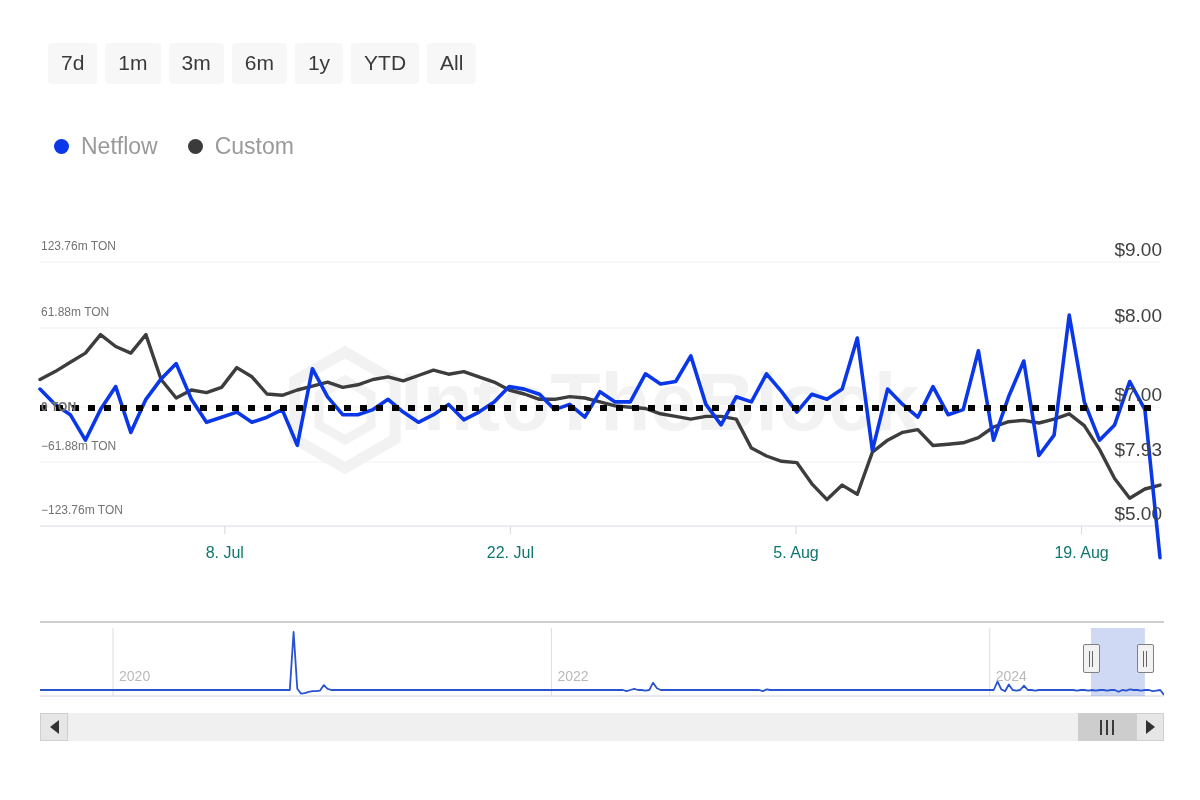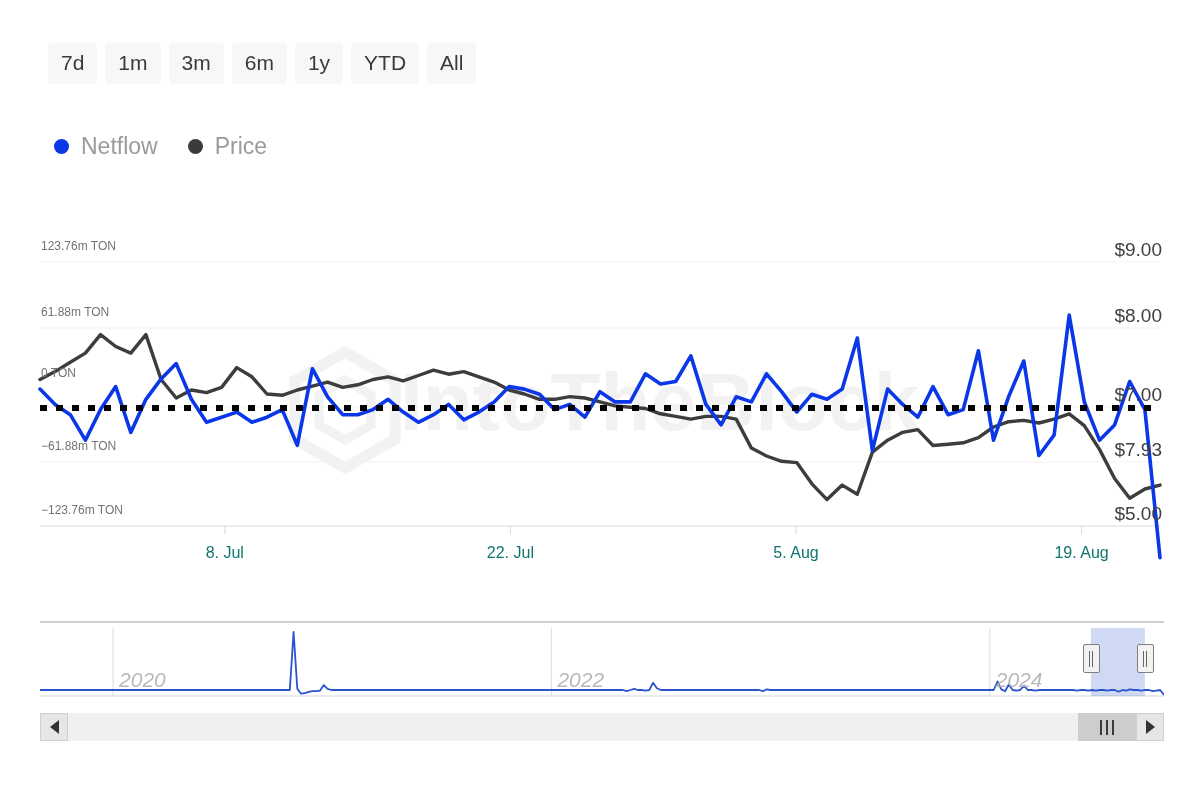--- a/index.html
+++ b/index.html
@@ -68,25 +68,24 @@
     white-space: nowrap;
     transform: translateX(-50%);
     font-family: Liberation Sans, sans-serif;
   }
 
   
   #navigator { position: absolute; left: 40px; top: 618px; width: 1124px; height: 95px; }
   #nav-svg { position: absolute; left: 0; top: 0; }
   .nav-year {
     position: absolute;
-    font-size: 21px;
+    font-size: 14px;
     color: #b9b9b9;
     font-family: "Liberation Sans", sans-serif;
     white-space: nowrap;
-    font-style: italic;
   }
   .nav-handle {
     position: absolute;
     width: 17px; height: 29px;
     background: #f2f2f2;
     border: 1px solid #808080;
     border-radius: 2px;
     cursor: ew-resize;
   }
   .nav-handle::before {
@@ -136,21 +135,21 @@
       <button class="range-btn">All</button>
     </div>
 
   <div id="legend">
       <div class="legend-item">
         <span class="legend-dot" style="background: rgb(10, 55, 232);"></span>
         <span class="legend-label">Netflow</span>
       </div>
       <div class="legend-item">
         <span class="legend-dot" style="background: rgb(59, 59, 59);"></span>
-        <span class="legend-label">Price</span>
+        <span class="legend-label">Custom</span>
       </div>
     </div>
 
   <div id="plot-wrap">
     <svg id="plot-svg" width="1200" height="330">
         <line x1="40" y1="32" x2="1160" y2="32" stroke="#f1f1f5" stroke-width="1"></line>
         <line x1="40" y1="98" x2="1160" y2="98" stroke="#f1f1f5" stroke-width="1"></line>
         <line x1="40" y1="177" x2="1160" y2="177" stroke="#f1f1f5" stroke-width="1"></line>
         <line x1="40" y1="232" x2="1160" y2="232" stroke="#f1f1f5" stroke-width="1"></line>
         <line x1="40" y1="296" x2="1160" y2="296" stroke="#e6e6ee" stroke-width="1.5"></line>
@@ -162,21 +161,21 @@
         <polyline points="40.0,149.5 55.1,141.6 70.3,132.3 85.4,123.1 100.5,104.6 115.7,116.5 130.8,123.1 145.9,104.6 161.1,149.5 176.2,168.0 191.4,160.0 206.5,162.7 221.6,157.4 236.8,137.6 251.9,146.8 267.0,164.0 282.2,165.3 297.3,160.0 312.4,156.1 327.6,152.1 342.7,157.4 357.8,154.8 373.0,149.5 388.1,146.8 403.2,150.8 418.4,145.5 433.5,140.2 448.6,144.2 463.8,141.6 478.9,146.8 494.1,152.1 509.2,160.0 524.3,164.0 539.5,169.3 554.6,169.3 569.7,166.6 584.9,168.0 600.0,171.9 615.1,175.9 630.3,177.2 645.4,178.5 660.5,183.8 675.7,186.4 690.8,189.1 705.9,186.4 721.1,186.4 736.2,189.1 751.4,218.1 766.5,226.0 781.6,231.3 796.8,232.6 811.9,253.8 827.0,269.6 842.2,255.1 857.3,264.3 872.4,222.1 887.6,210.2 902.7,202.3 917.8,199.6 933.0,215.5 948.1,214.2 963.2,212.8 978.4,207.6 993.5,197.0 1008.6,191.7 1023.8,190.4 1038.9,193.0 1054.1,189.1 1069.2,183.8 1084.3,195.7 1099.5,219.4 1114.6,248.5 1129.7,268.3 1144.9,259.0 1160.0,255.1" fill="none" stroke="#3d3d3d" stroke-width="3.4" stroke-linejoin="round" stroke-linecap="round"></polyline>
         <polyline points="40.0,159.1 55.1,174.4 70.3,184.7 85.4,210.2 100.5,179.6 115.7,156.6 130.8,202.5 145.9,169.3 161.1,148.9 176.2,133.6 191.4,169.3 206.5,192.3 221.6,187.2 236.8,182.1 251.9,192.3 267.0,187.2 282.2,179.6 297.3,215.3 312.4,138.7 327.6,166.8 342.7,184.7 357.8,184.7 373.0,179.6 388.1,169.3 403.2,182.1 418.4,192.3 433.5,184.7 448.6,174.4 463.8,189.8 478.9,182.1 494.1,171.9 509.2,156.6 524.3,159.1 539.5,164.2 554.6,179.6 569.7,174.4 584.9,187.2 600.0,161.7 615.1,171.9 630.3,171.9 645.4,143.8 660.5,154.0 675.7,151.5 690.8,125.9 705.9,174.4 721.1,194.9 736.2,166.8 751.4,171.9 766.5,143.8 781.6,161.7 796.8,182.1 811.9,164.2 827.0,169.3 842.2,159.1 857.3,108.1 872.4,220.4 887.6,159.1 902.7,174.4 917.8,187.2 933.0,156.6 948.1,184.7 963.2,179.6 978.4,120.8 993.5,210.2 1008.6,166.8 1023.8,131.0 1038.9,225.5 1054.1,205.1 1069.2,85.1 1084.3,171.9 1099.5,210.2 1114.6,194.9 1129.7,151.5 1144.9,179.6 1160.0,327.6" fill="none" stroke="#0a37e8" stroke-width="3.6" stroke-linejoin="round" stroke-linecap="round"></polyline>
         <line x1="40" y1="178" x2="1160" y2="178" stroke="#000000" stroke-width="6" stroke-dasharray="7 9" stroke-linecap="butt"></line>
         <line x1="224.8" y1="296" x2="224.8" y2="304" stroke="#d8d8de" stroke-width="1"></line>
         <line x1="510.4" y1="296" x2="510.4" y2="304" stroke="#d8d8de" stroke-width="1"></line>
         <line x1="796" y1="296" x2="796" y2="304" stroke="#d8d8de" stroke-width="1"></line>
         <line x1="1081.6000000000001" y1="296" x2="1081.6000000000001" y2="304" stroke="#d8d8de" stroke-width="1"></line>
       </svg>
   <div class="axis-label-left" style="left: 41px; top: 9px;">123.76m TON</div>
       <div class="axis-label-left" style="left: 41px; top: 75px;">61.88m TON</div>
-      <div class="axis-label-left" style="left: 41px; top: 136px;">0 TON</div>
+      <div class="axis-label-left" style="left: 41px; top: 170px; font-weight: bold;">0 TON</div>
       <div class="axis-label-left" style="left: 41px; top: 209px;">−61.88m TON</div>
       <div class="axis-label-left" style="left: 41px; top: 273px;">−123.76m TON</div>
       <div class="axis-label-right" style="right: 38px; top: 9px;">$9.00</div>
       <div class="axis-label-right" style="right: 38px; top: 75px;">$8.00</div>
       <div class="axis-label-right" style="right: 38px; top: 154px;">$7.00</div>
       <div class="axis-label-right" style="right: 38px; top: 209px;">$7.93</div>
       <div class="axis-label-right" style="right: 38px; top: 273px;">$5.00</div>
       <div class="xtick-label" style="left: 224.8px; top: 314px;">8. Jul</div>
       <div class="xtick-label" style="left: 510.4px; top: 314px;">22. Jul</div>
       <div class="xtick-label" style="left: 796px; top: 314px;">5. Aug</div>

